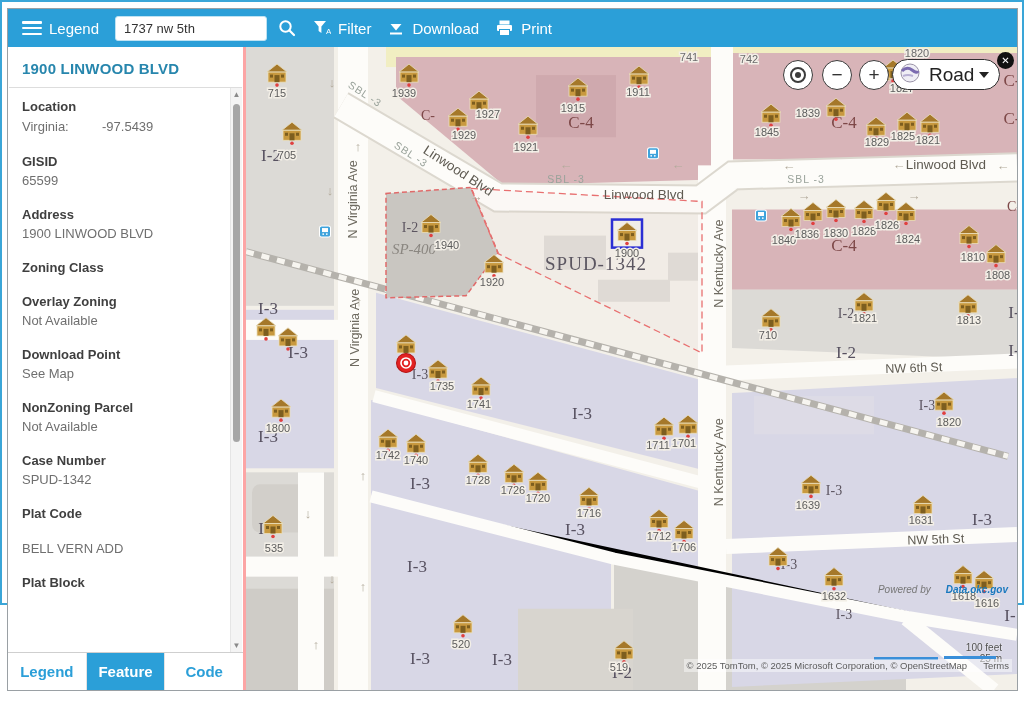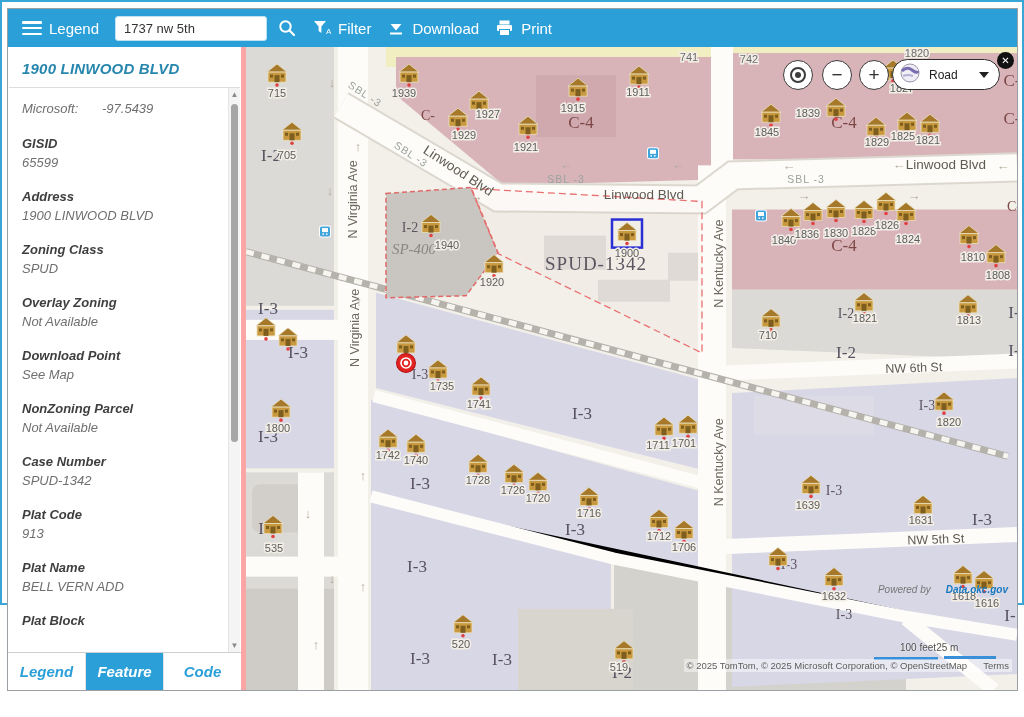--- a/index.html
+++ b/index.html
@@ -12,21 +12,21 @@
   .tb-group { display:flex; align-items:center; cursor:pointer; }
   #hamburger { width:20px; height:14px; display:flex; flex-direction:column; justify-content:space-between; cursor:pointer; }
   #hamburger span { display:block; height:2.5px; background:#fff; border-radius:1px; }
   #searchbox { margin-left:16px; width:152px; height:25px; border:1px solid #bfe2f2; border-radius:3px; background:#fff; font-size:13px; color:#333; padding:0 8px; font-family:"Liberation Sans",sans-serif; }
   .tb-icon { display:inline-flex; align-items:center; justify-content:center; }
   #search-btn { margin-left:10px; }
   .sep-gap { width:16px; }
   
   #content { flex:1; display:flex; min-height:0; }
   
-  #panel { width:238px; flex:none; background:#fff; border-right:5px solid #fca5a5; position:relative; display:flex; flex-direction:column;font-style:italic; }
+  #panel { width:238px; flex:none; background:#fff; border-right:3px solid #fca5a5; position:relative; display:flex; flex-direction:column; }
   #panel-title { font-size:15px; font-weight:bold; color:#2786ad; padding:13px 14px 10px 14px; letter-spacing:.2px; }
   #panel-divider { height:1px; background:#ddd; margin:0 1px; }
   #field-area { position:relative; flex:1; overflow:hidden; padding:10px 26px 0 14px; }
   .field { margin-bottom:16px; }
   .flabel { font-size:13px; line-height:18px; font-weight:bold; color:#3f3f3f; }
   .fvalue { font-size:13px; line-height:19px; color:#6f6f6f; }
   .frow { font-size:13px; line-height:21px; color:#6f6f6f; display:flex; }
   .fk { width:80px; }
   
   #scrollbar { position:absolute; top:0; right:1px; bottom:0; width:12px; background:#f4f4f4; border-left:1px solid #e5e5e5; }
@@ -59,26 +59,26 @@
   .sp { font-size:15px; fill:#8a8680; font-style:italic; }
   .arrow { font-size:13px; fill:#b3ab9c; text-anchor:middle; }
   
   .ctl-circle { position:absolute; width:30px; height:30px; border-radius:50%; background:#fff; border:1.5px solid #3c3c3c; display:flex; align-items:center; justify-content:center; cursor:pointer; font-size:19px; color:#333; }
   #locate-btn { left:537px; top:13px; }
   #zoomout-btn { left:576px; top:13px; }
   #zoomin-btn { left:613px; top:13px; }
   #bullseye { width:16px; height:16px; border:2px solid #3c3c3c; border-radius:50%; display:flex; align-items:center; justify-content:center; }
   #bullseye i { width:6px; height:6px; background:#3c3c3c; border-radius:50%; }
   #basemap-pill { position:absolute; left:646px; top:12px; width:108px; height:31px; background:#fff; border:1.5px solid #2e2e2e; border-radius:16px; display:flex; align-items:center; padding:0 10px 0 6px; cursor:pointer; }
-  #basemap-label { font-size:12px; color:#222; margin-left:8px; flex:1; }
+  #basemap-label { font-size:19px; color:#222; margin-left:8px; flex:1; }
   #basemap-caret { width:0; height:0; border-left:5px solid transparent; border-right:5px solid transparent; border-top:6px solid #222; }
   #map-close { position:absolute; left:751px; top:5px; width:17px; height:17px; border-radius:50%; background:#111; color:#fff; font-size:10px; line-height:17px; text-align:center; cursor:pointer; }
   
   #scalebox { position:absolute; left:626px; top:595px; width:130px; }
-  .scale-row { display:flex; justify-content:flex-start; align-items:flex-end; }
+  .scale-row { display:flex; justify-content:center; align-items:flex-end;flex-direction:column; }
   .scale-lbl { font-size:10px; color:#4f4f4f; text-shadow:0 0 2px #fff; }
   .bar-feet { position:absolute; left:2px; top:15px; width:64px; height:2.5px; background:#3a8fd9; }
   .bar-m { position:absolute; left:72px; top:14px; width:52px; height:2.5px; background:#3a8fd9; }
   #attribution { position:absolute; right:5px; top:612px; font-size:9.5px; color:#5c5c5c; background:rgba(255,255,255,.45); padding:1px 3px; white-space:nowrap; }
   #attribution .terms { margin-left:16px; cursor:pointer; }
   
   #footer { position:absolute; right:14px; bottom:2px; height:24px; font-size:10px; color:#767676; display:flex; align-items:center; gap:15px;font-style:italic; }
   #footer a { color:#1878be; font-weight:bold; text-decoration:none; cursor:pointer; }
 </style>
 </head>
@@ -141,59 +141,57 @@
       <div id="panel">
         <div id="panel-title">1900 LINWOOD BLVD</div>
         <div id="panel-divider"></div>
         <div id="field-area">
           <div id="scrollbar">
             <div id="scroll-up">▲</div>
             <div id="scroll-thumb"></div>
             <div id="scroll-down">▼</div>
           </div>
         <div class="field">
+              <div class="flabel">Location</div>
               <div class="frow">
-                <span class="fk">Microsoft:</span>
+                <span class="fk">Virginia:</span>
                 <span>-97.5439</span>
               </div>
             </div>
             <div class="field">
               <div class="flabel">GISID</div>
               <div class="fvalue">65599</div>
             </div>
             <div class="field">
               <div class="flabel">Address</div>
               <div class="fvalue">1900 LINWOOD BLVD</div>
             </div>
             <div class="field">
               <div class="flabel">Zoning Class</div>
-              <div class="fvalue">SPUD</div>
             </div>
             <div class="field">
               <div class="flabel">Overlay Zoning</div>
               <div class="fvalue">Not Available</div>
             </div>
             <div class="field">
               <div class="flabel">Download Point</div>
               <div class="fvalue">See Map</div>
             </div>
             <div class="field">
               <div class="flabel">NonZoning Parcel</div>
               <div class="fvalue">Not Available</div>
             </div>
             <div class="field">
               <div class="flabel">Case Number</div>
               <div class="fvalue">SPUD-1342</div>
             </div>
             <div class="field">
               <div class="flabel">Plat Code</div>
-              <div class="fvalue">913</div>
-            </div>
-            <div class="field">
-              <div class="flabel">Plat Name</div>
+            </div>
+            <div class="field">
               <div class="fvalue">BELL VERN ADD</div>
             </div>
             <div class="field">
               <div class="flabel">Plat Block</div>
             </div>
           </div>
         <div id="tabbar">
             <div class="tab">Legend</div>
             <div class="tab active">Feature</div>
             <div class="tab">Code</div>

